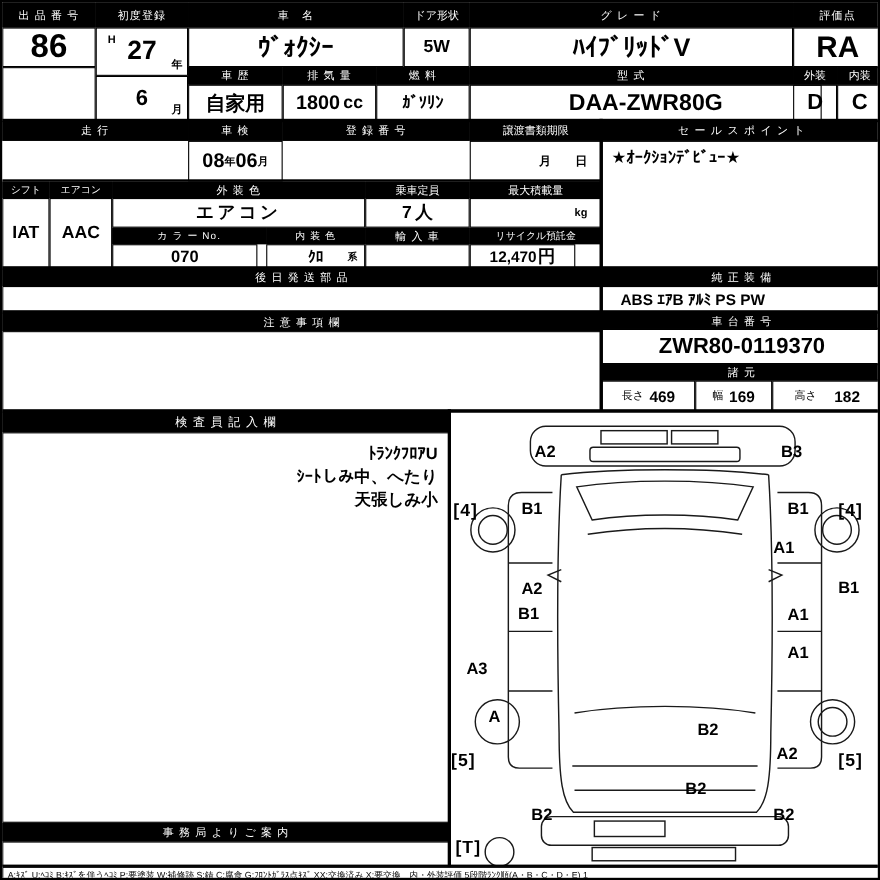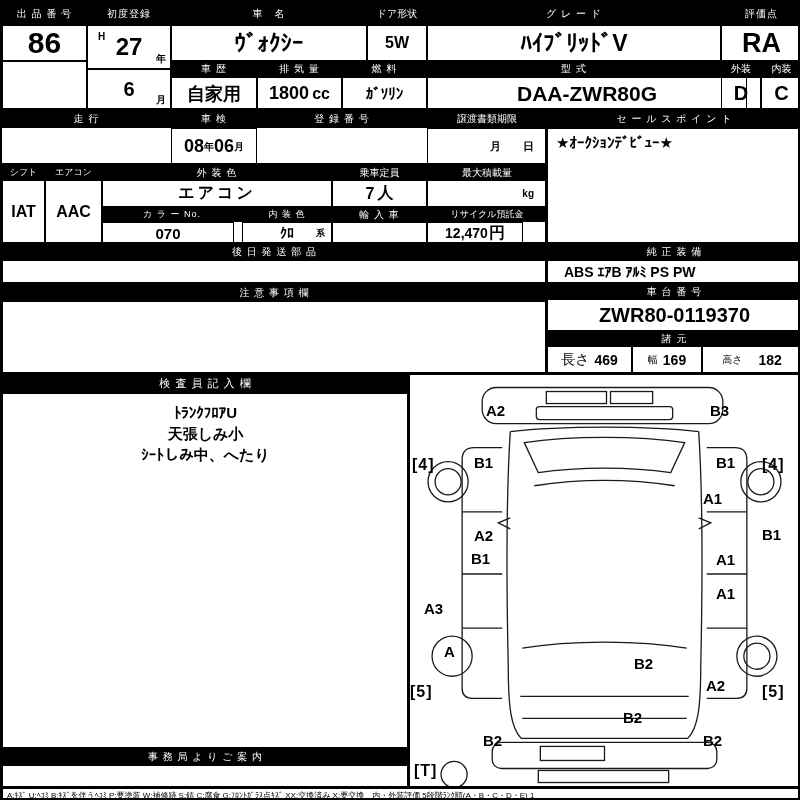--- a/index.html
+++ b/index.html
@@ -7,21 +7,21 @@
 body{font-family:"Liberation Sans","DejaVu Sans",sans-serif;color:#000}
 #sheet{position:relative;width:800px;height:800px;border:2px solid #000;overflow:hidden;background:#fff}
 .c{position:absolute;border:1px solid #000;display:flex;align-items:center;justify-content:center;overflow:hidden;white-space:nowrap}
 .h{background:#000;color:#fff;font-size:10px;font-weight:normal;letter-spacing:1px}
 .v{font-weight:bold}
 .tiny{font-size:10px;font-weight:bold}
 .u{font-size:16px;font-weight:bold;margin-left:3px}
 .line{position:absolute;background:#000}
 .mark{position:absolute;font-weight:bold;font-size:15px;line-height:1.1;white-space:nowrap}
 .bracket{font-size:16px;letter-spacing:1px}
-.notes{display:block;padding:8px 10px;font-size:15px;font-weight:bold;line-height:21px;text-align:center}
+.notes{display:block;padding:8px 10px;font-size:15px;font-weight:bold;line-height:21px;text-align:right}
 </style>
 </head>
 <body>
 
 <div id="sheet">
 
   <div class="c h" style="left:0;top:0;width:85px;height:23px">出 品 番 号</div>
   <div class="c v" style="left:0;top:23px;width:85px;height:36px;font-size:30px">86</div>
   <div class="c" style="left:0;top:59px;width:85px;height:49px"></div>
 
@@ -128,37 +128,37 @@
   <div class="c v" style="left:545px;top:258px;width:255px;height:24px;justify-content:flex-start;padding-left:16px;font-size:14px">ABS ｴｱB ｱﾙﾐ PS PW</div>
 
   <div class="c h" style="left:0;top:282px;width:545px;height:17px">注 意 事 項 欄</div>
   <div class="c" style="left:0;top:299px;width:545px;height:73px"></div>
 
   <div class="c h" style="left:545px;top:282px;width:255px;height:15px">車 台 番 号</div>
   <div class="c v" style="left:545px;top:297px;width:255px;height:32px;font-size:20px">ZWR80-0119370</div>
 
   <div class="c h" style="left:545px;top:329px;width:255px;height:15px">諸 元</div>
   <div class="c" style="left:545px;top:344px;width:85px;height:28px">
-    <span style="font-size:14px;margin-right:5px">長さ</span>
+    <span style="font-size:10px;margin-right:5px">長さ</span>
     <span style="font-size:14px;font-weight:bold">469</span>
   </div>
   <div class="c" style="left:630px;top:344px;width:70px;height:28px">
     <span style="font-size:10px;margin-right:5px">幅</span>
     <span style="font-size:14px;font-weight:bold">169</span>
   </div>
   <div class="c" style="left:700px;top:344px;width:100px;height:28px">
     <span style="font-size:10px;margin-right:16px">高さ</span>
     <span style="font-size:14px;font-weight:bold">182</span>
   </div>
 
   <div class="c h" style="left:0;top:372px;width:407px;height:19px;font-size:11px">検 査 員 記 入 欄</div>
   <div class="c notes" style="left:0;top:391px;width:407px;height:355px">
       <div>ﾄﾗﾝｸﾌﾛｱU</div>
+      <div>ｼｰﾄしみ中、へたり</div>
       <div>天張しみ小</div>
-      <div>ｼｰﾄしみ中、へたり</div>
     </div>
 
   <div class="c h" style="left:0;top:746px;width:407px;height:17px">事 務 局 よ り ご 案 内</div>
   <div class="c" style="left:0;top:763px;width:407px;height:23px"></div>
 
   <div class="c" style="left:407px;top:372px;width:393px;height:414px;display:block">
     <svg viewBox="0 0 390 410" width="391" height="412">
       <g fill="none" stroke="#1a1a1a" stroke-width="1.3">
         <g>
           <rect x="72" y="12" width="240" height="36" rx="14"></rect>

